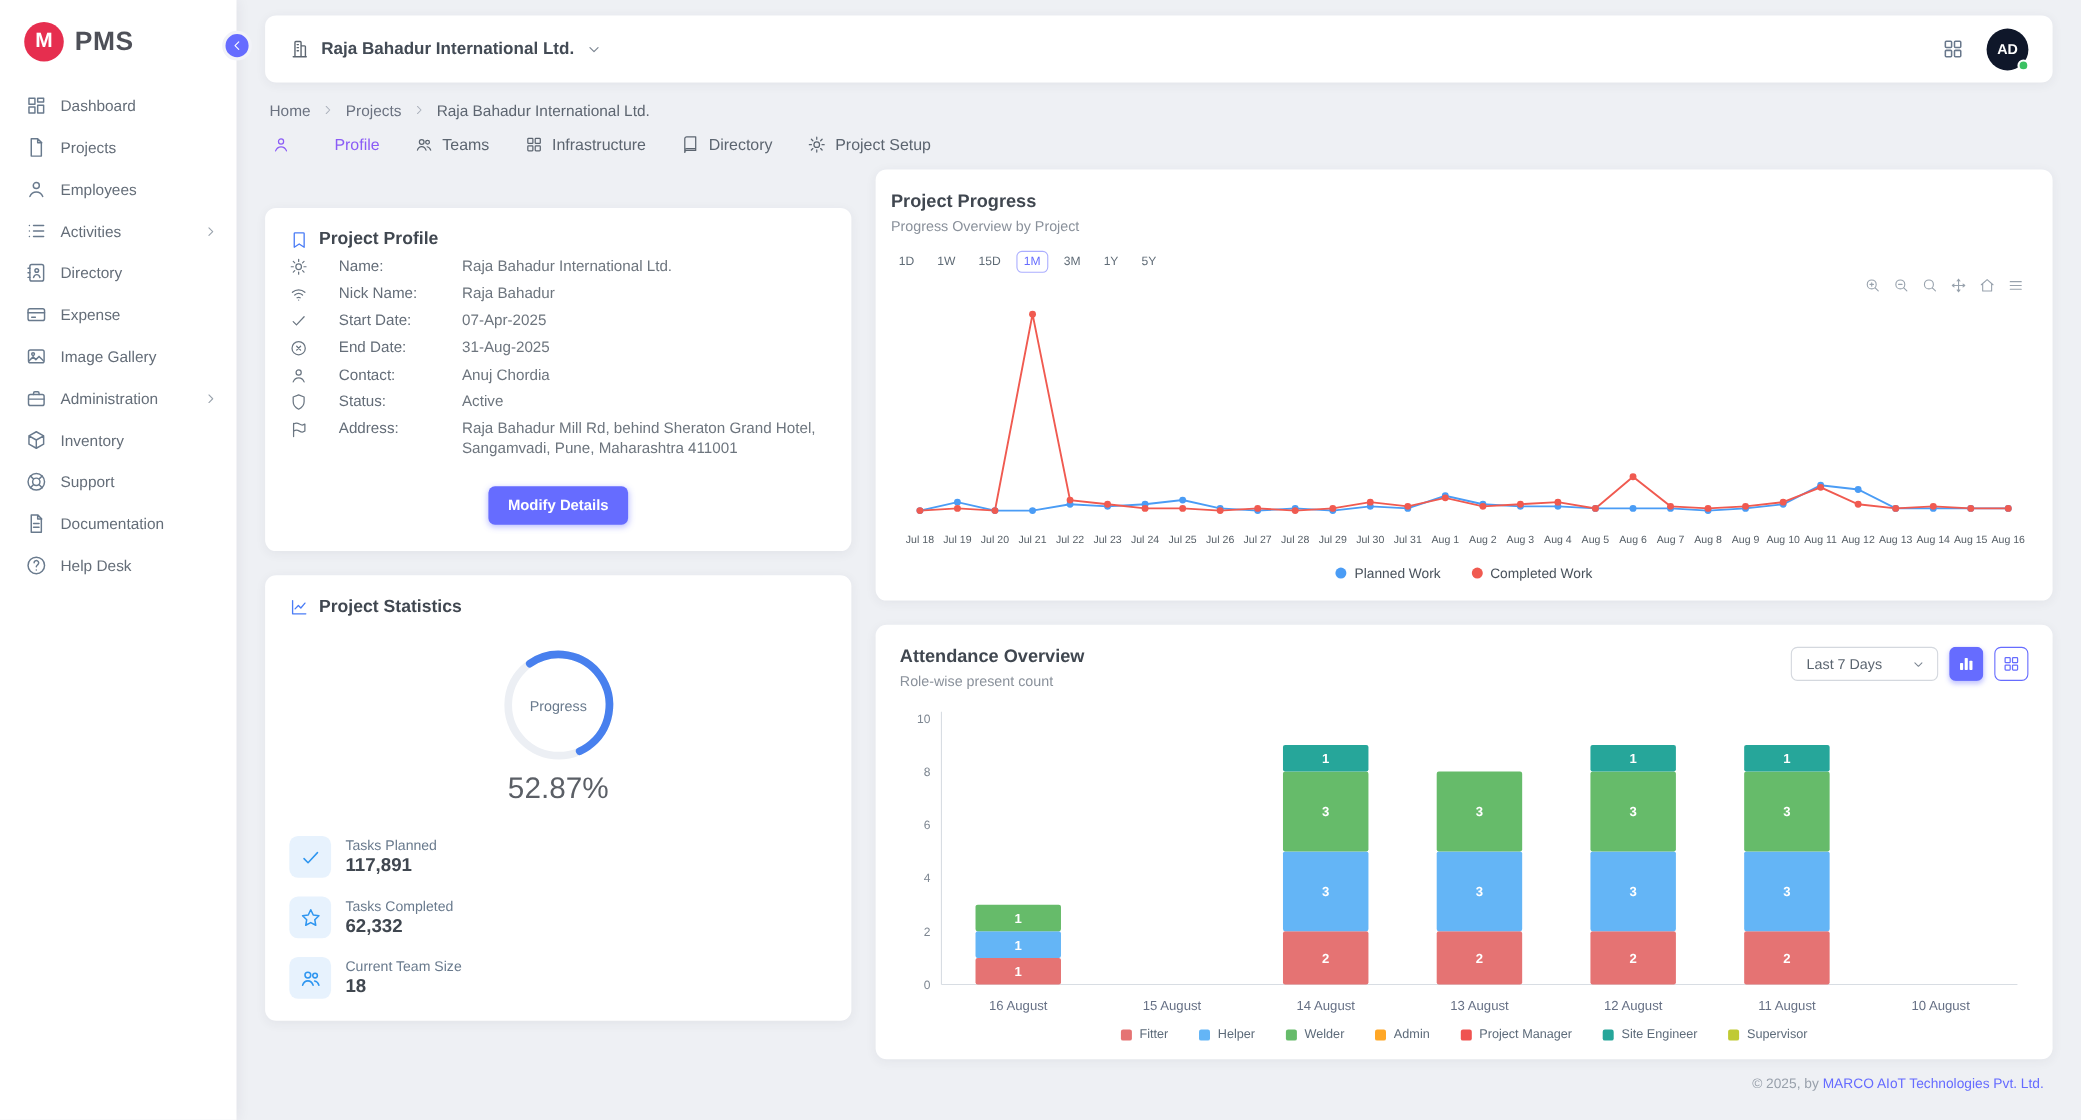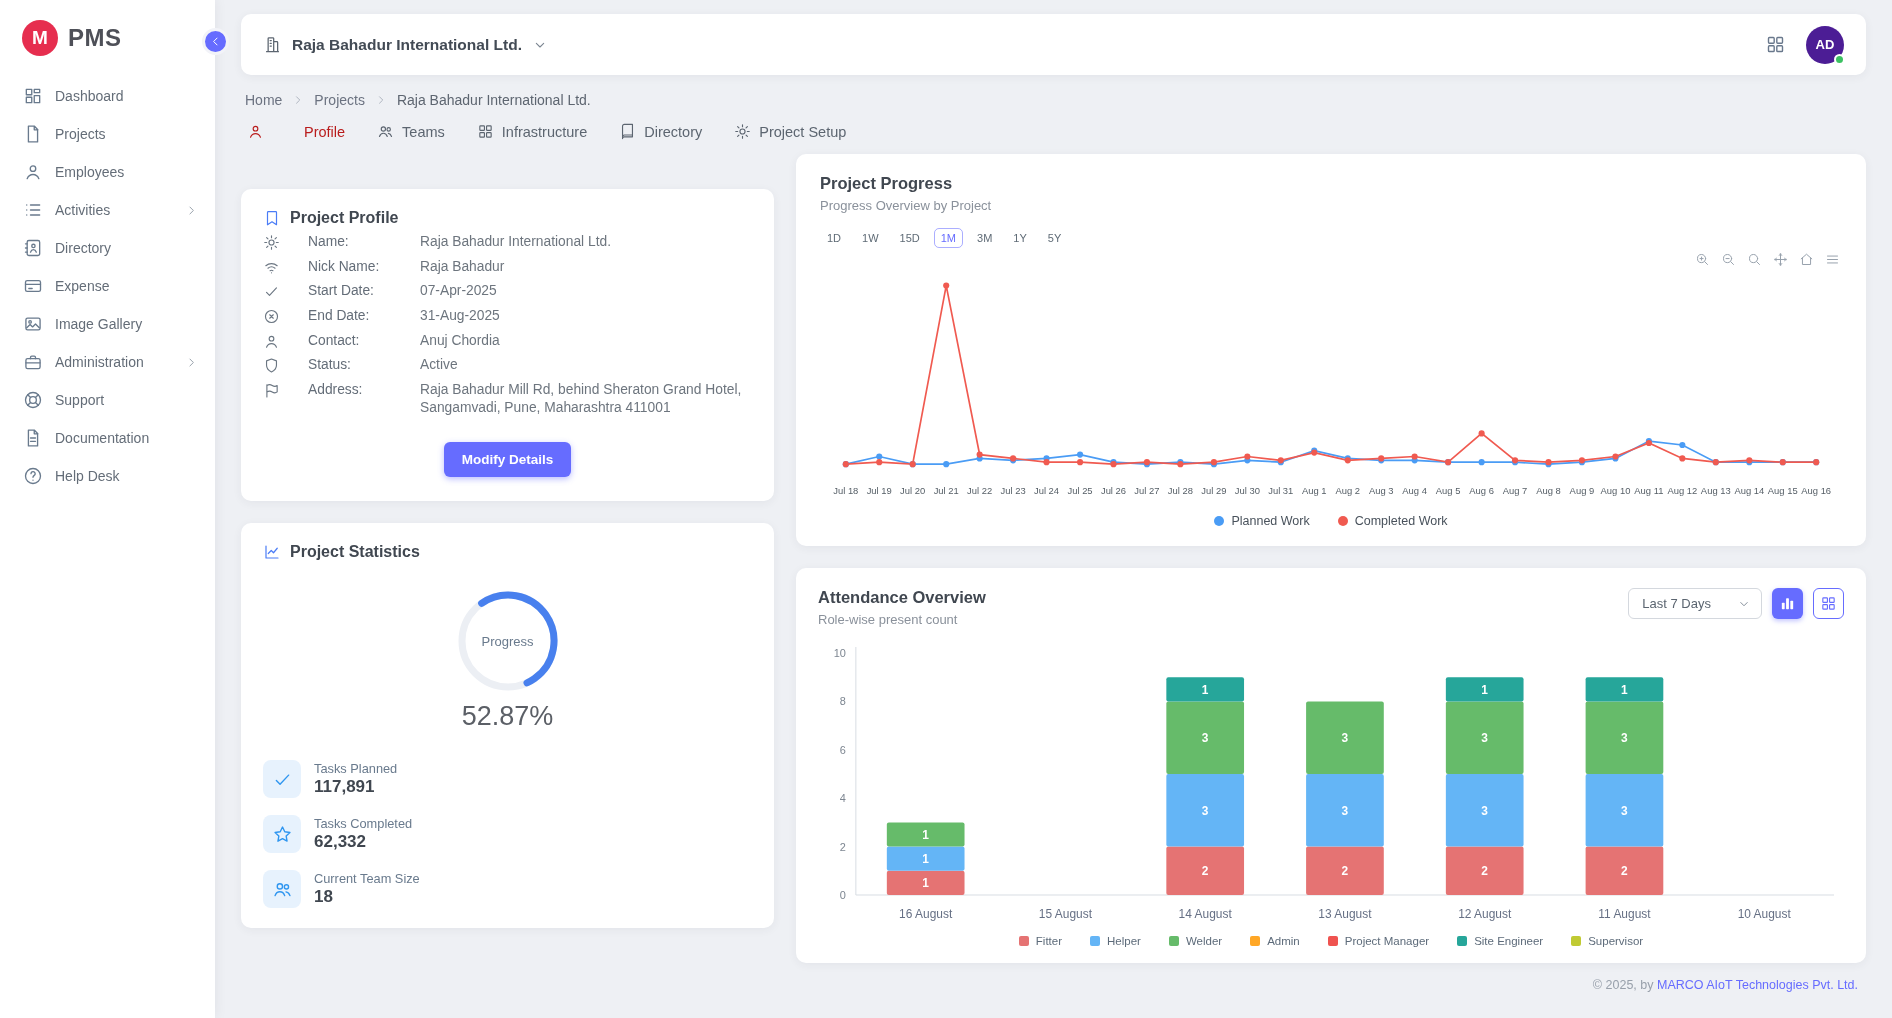--- a/index.html
+++ b/index.html
@@ -39,37 +39,37 @@
   .main { position: absolute; left: 215px; top: 0; right: 0; bottom: 0; padding: 14px 26px 0 26px; overflow: hidden; }
   .card { background: #fff; border-radius: 10px; box-shadow: 0 2px 10px rgba(47,43,61,.06); }
   .topbar { height: 61px; display: flex; align-items: center; justify-content: space-between; padding: 0 22px; }
   .company-select { display: flex; align-items: center; gap: 10px; cursor: pointer; }
   .company-select .icon18 { width: 19px; height: 19px; color: #5c6570; display: inline-flex; }
   .company-name { font-size: 15.5px; font-weight: 600; color: #434b55; }
   .cs-chevron { width: 16px; height: 16px; color: #7b8591; display: inline-flex; }
   .topbar-right { display: flex; align-items: center; gap: 20px; }
   .apps-icon { width: 21px; height: 21px; color: #69788c; display: inline-flex; cursor: pointer; }
   .avatar {
-    position: relative; width: 38px; height: 38px; border-radius: 50%; background: #4c1d95;
+    position: relative; width: 38px; height: 38px; border-radius: 50%; background: #0f172a;
     color: #fff; font-size: 13px; font-weight: 700; display: grid; place-items: center; cursor: pointer;
   }
   .status-dot {
     position: absolute; bottom: -1px; right: -1px; width: 11px; height: 11px; border-radius: 50%;
     background: #3bc162; border: 2px solid #fff;
   }
   
   .breadcrumb { display: flex; align-items: center; gap: 9px; margin: 17px 4px 13px; font-size: 14px; color: #6b7280; }
   .bc-item { cursor: pointer; }
   .bc-current { color: #5d6570; cursor: default; }
   .bc-sep { width: 14px; height: 14px; color: #aab0bb; display: inline-flex; }
   
   .tabs { display: flex; align-items: center; gap: 32px; padding: 2px 6px 14px; }
   .tab { display: flex; align-items: center; gap: 8px; font-size: 14.5px; font-weight: 500; color: #5c6570; cursor: pointer; }
   .tab .t-icon { width: 17px; height: 17px; display: inline-flex; }
-  .tab.active { color: #b91c1c; gap: 40px; }
+  .tab.active { color: #8b5cf6; gap: 40px; }
   
   .content-grid { display: flex; gap: 22px; align-items: center; }
   .col-left { width: 533px; flex: 0 0 533px; display: flex; flex-direction: column; gap: 22px; }
   .col-right { flex: 1; min-width: 0; display: flex; flex-direction: column; gap: 22px; }
   
   .profile-card { padding: 20px 22px 24px; }
   .card-header { display: flex; align-items: center; gap: 9px; }
   .header-icon { width: 18px; height: 18px; color: #4a7cf6; display: inline-flex; }
   .card-header h3 { font-size: 16px; font-weight: 600; color: #404750; }
   .field-row { display: flex; gap: 28px; margin-top: 6px; font-size: 13.8px; line-height: 1.35; }
@@ -91,21 +91,21 @@
   .stats-list { display: flex; flex-direction: column; gap: 17px; }
   .stat-item { display: flex; align-items: center; gap: 13px; }
   .stat-icon-box {
     width: 38px; height: 38px; border-radius: 8px; background: #e7f2fd; color: #2f96f0;
     display: grid; place-items: center; flex: 0 0 38px;
   }
   .stat-icon-box span { width: 21px; height: 21px; display: inline-flex; }
   .s-label { font-size: 12.8px; color: #697a8d; }
   .s-value { font-size: 17px; font-weight: 600; color: #404750; margin-top: 1px; }
   
-  .progress-card { padding: 20px 24px 16px; position: relative; }
+  .progress-card { padding: 20px 14px 16px; position: relative; }
   .card-sub { font-size: 13px; color: #8a919b; margin-top: 5px; }
   .range-row { display: flex; align-items: center; gap: 7px; margin: 15px 0 2px; }
   .range-btn {
     font-size: 11px; color: #5f6b76; padding: 3px 6px; border-radius: 5px; cursor: pointer;
     border: 1px solid transparent; background: transparent; font-family: inherit;
   }
   .range-btn.active { color: #666cff; border-color: rgba(102,108,255,.55); }
   .modebar { position: absolute; right: 26px; top: 98px; display: flex; gap: 11px; color: #98a2ad; }
   .modebar span { width: 15px; height: 15px; display: inline-flex; cursor: pointer; }
   #progress-chart { width: 100%; height: 250px; margin-top: 12px; display: block; }
@@ -223,20 +223,28 @@
             <rect x="3.5" y="8" width="17" height="12" rx="2"></rect>
             <path d="M9 8V6.5A1.5 1.5 0 0 1 10.5 5h3A1.5 1.5 0 0 1 15 6.5V8 M3.5 13h17"></path>
           </svg>
         </span>
       <span class="mi-label">Administration</span>
       <span class="mi-chevron" data-icon="chevron-right">
           <svg viewBox="0 0 24 24">
             <path d="M9.5 6.5L15 12l-5.5 5.5"></path>
           </svg>
         </span>
+    </div>
+    <div class="menu-item">
+      <span class="mi-icon" data-icon="box">
+          <svg viewBox="0 0 24 24">
+            <path d="M12 3l8 4.5v9L12 21l-8-4.5v-9z M12 12l8-4.5 M12 12L4 7.5 M12 12v9"></path>
+          </svg>
+        </span>
+      <span class="mi-label">Inventory</span>
     </div>
     <div class="menu-item">
       <span class="mi-icon" data-icon="lifebuoy">
           <svg viewBox="0 0 24 24">
             <circle cx="12" cy="12" r="9"></circle>
             <circle cx="12" cy="12" r="4"></circle>
             <path d="M5.6 5.6l3.2 3.2 M15.2 15.2l3.2 3.2 M18.4 5.6l-3.2 3.2 M8.8 15.2l-3.2 3.2"></path>
           </svg>
         </span>
       <span class="mi-label">Support</span>

